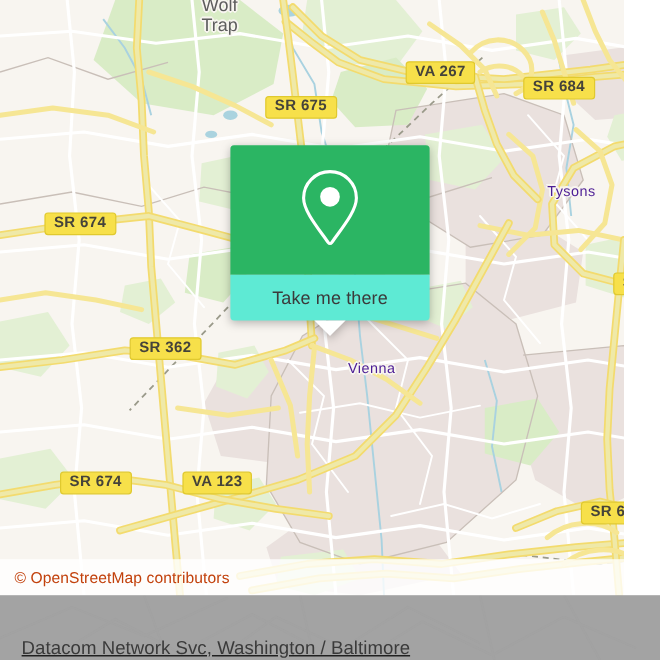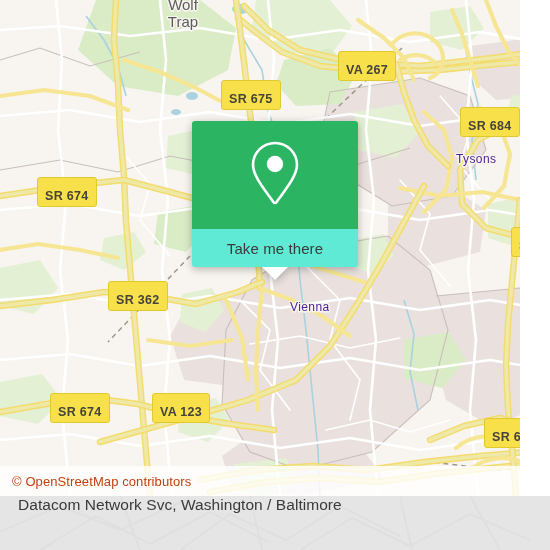--- a/index.html
+++ b/index.html
@@ -63,21 +63,21 @@
   
   .shield {
     position: absolute;
     background: #f7e04a;
     border: 1.6px solid #e0c92f;
     border-radius: 3px;
     color: #45433a;
     font-size: 12.5px;
     font-weight: bold;
     letter-spacing: .3px;
-    padding: 12px 7px 3px 7px;
+    padding: 1px 7px 3px 7px;
     line-height: 13px;
     white-space: nowrap;
     box-sizing: border-box;
   }
 
   
   #callout {
     position: absolute;
     left: 192px;
     top: 121px;
@@ -130,26 +130,27 @@
     letter-spacing: .1px;
   }
 
   
   #footer {
     position: absolute;
     left: 0;
     top: 496px;
     width: 550px;
     height: 54px;
-    background: #e5e5e5;
-    display: flex;
-    align-items: flex-start;
+    background: #a3a3a3;
+    display: flex;
+    align-items: flex-end;
     box-sizing: border-box;
     padding: 0 14px 0 18px;
     overflow: hidden;
+    text-decoration: underline;
   }
   #footer-watermark {
     position: absolute;
     left: 0; top: 0;
     width: 550px; height: 54px;
     opacity: 0.055;
     pointer-events: none;
   }
   #footer-title {
     position: relative;
@@ -335,21 +336,21 @@
     <div class="map-label place-park" style="left:148px; top:-4px; width:70px;">
       <div>Wolf</div>
       <div>Trap</div>
     </div>
 
     <div class="map-label place-major" style="left:456px; top:152px;">Tysons</div>
 
     <div class="map-label place-major" style="left:262px; top:300px;margin-left:28px;">Vienna</div>
 
     <div class="shield" style="left:338px; top:51px;">VA 267</div>
-    <div class="shield" style="left:460px; top:64px;margin-top:43px;">SR 684</div>
+    <div class="shield" style="left:436px; top:64px;">SR 684</div>
     <div class="shield" style="left:221px; top:80px;">SR 675</div>
     <div class="shield" style="left:37px; top:177px;">SR 674</div>
     <div class="shield" style="left:511px; top:227px;">SR 650</div>
     <div class="shield" style="left:108px; top:281px;">SR 362</div>
     <div class="shield" style="left:50px; top:393px;">SR 674</div>
     <div class="shield" style="left:152px; top:393px;">VA 123</div>
     <div class="shield" style="left:484px; top:418px;">SR 650</div>
 
     <div id="callout">
       <div id="callout-body">

